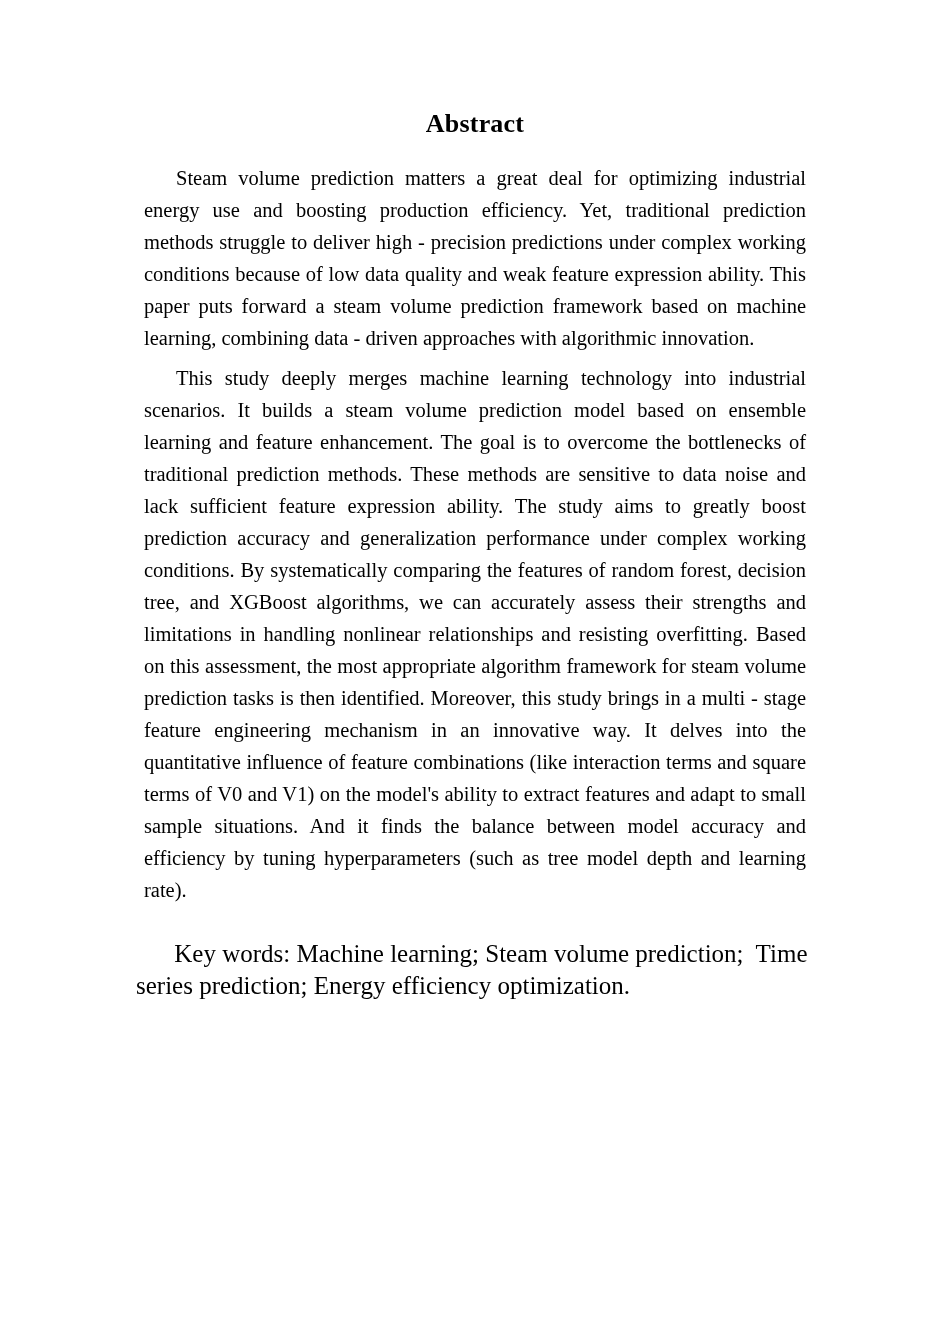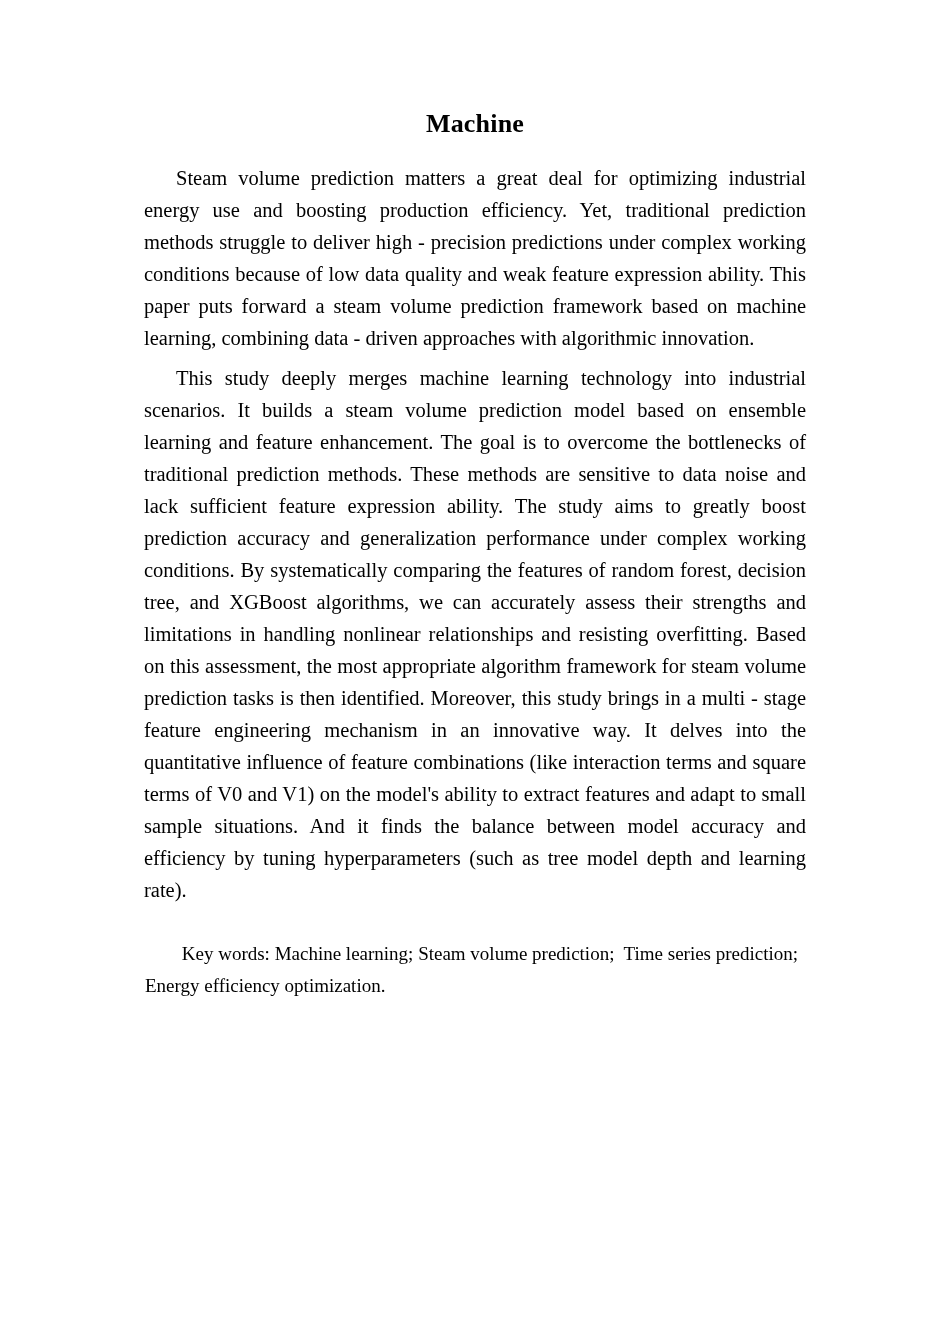--- a/index.html
+++ b/index.html
@@ -46,36 +46,36 @@
     margin: 8px;
     font-size: 20.5px;
     line-height: 32px;
     text-align: justify;
     text-justify: inter-word;
     text-indent: 32px;
     hyphens: none;
     word-spacing: 0px;
   }
   p.keywords {
-    margin: 9px;
+    margin: 0;
     margin-top: 32px;
-    font-size: 19px;
+    font-size: 25px;
     line-height: 32px;
     text-align: left;
     text-indent: 32px;
     white-space: pre-wrap;
   }
 </style>
 </head>
 <body>
 
 <div class="page">
   <div class="content">
 
-    <h1 class="doc-title">Machine</h1>
+    <h1 class="doc-title">Abstract</h1>
 
     <div class="body-block">
       <p class="para">Steam volume prediction matters a great deal for optimizing industrial energy use and boosting production efficiency. Yet, traditional prediction methods struggle to deliver high - precision predictions under complex working conditions because of low data quality and weak feature expression ability. This paper puts forward a steam volume prediction framework based on machine learning, combining data - driven approaches with algorithmic innovation.</p>
       <p class="para">This study deeply merges machine learning technology into industrial scenarios. It builds a steam volume prediction model based on ensemble learning and feature enhancement. The goal is to overcome the bottlenecks of traditional prediction methods. These methods are sensitive to data noise and lack sufficient feature expression ability. The study aims to greatly boost prediction accuracy and generalization performance under complex working conditions. By systematically comparing the features of random forest, decision tree, and XGBoost algorithms, we can accurately assess their strengths and limitations in handling nonlinear relationships and resisting overfitting. Based on this assessment, the most appropriate algorithm framework for steam volume prediction tasks is then identified. Moreover, this study brings in a multi - stage feature engineering mechanism in an innovative way. It delves into the quantitative influence of feature combinations (like interaction terms and square terms of V0 and V1) on the model's ability to extract features and adapt to small sample situations. And it finds the balance between model accuracy and efficiency by tuning hyperparameters (such as tree model depth and learning rate).</p>
       <p class="keywords"> Key words: Machine learning; Steam volume prediction;  Time series prediction; Energy efficiency optimization.</p>
     </div>
 
   </div>
 </div>
 

